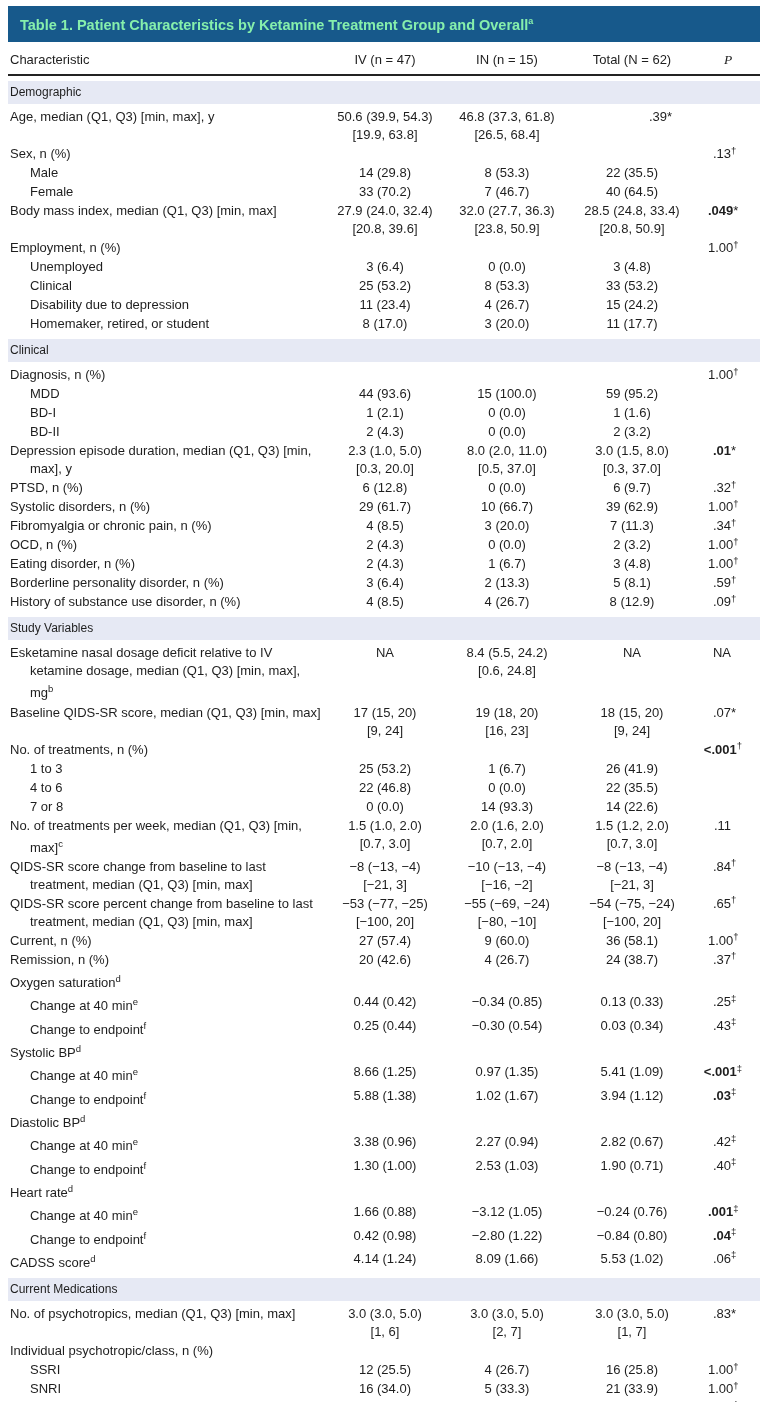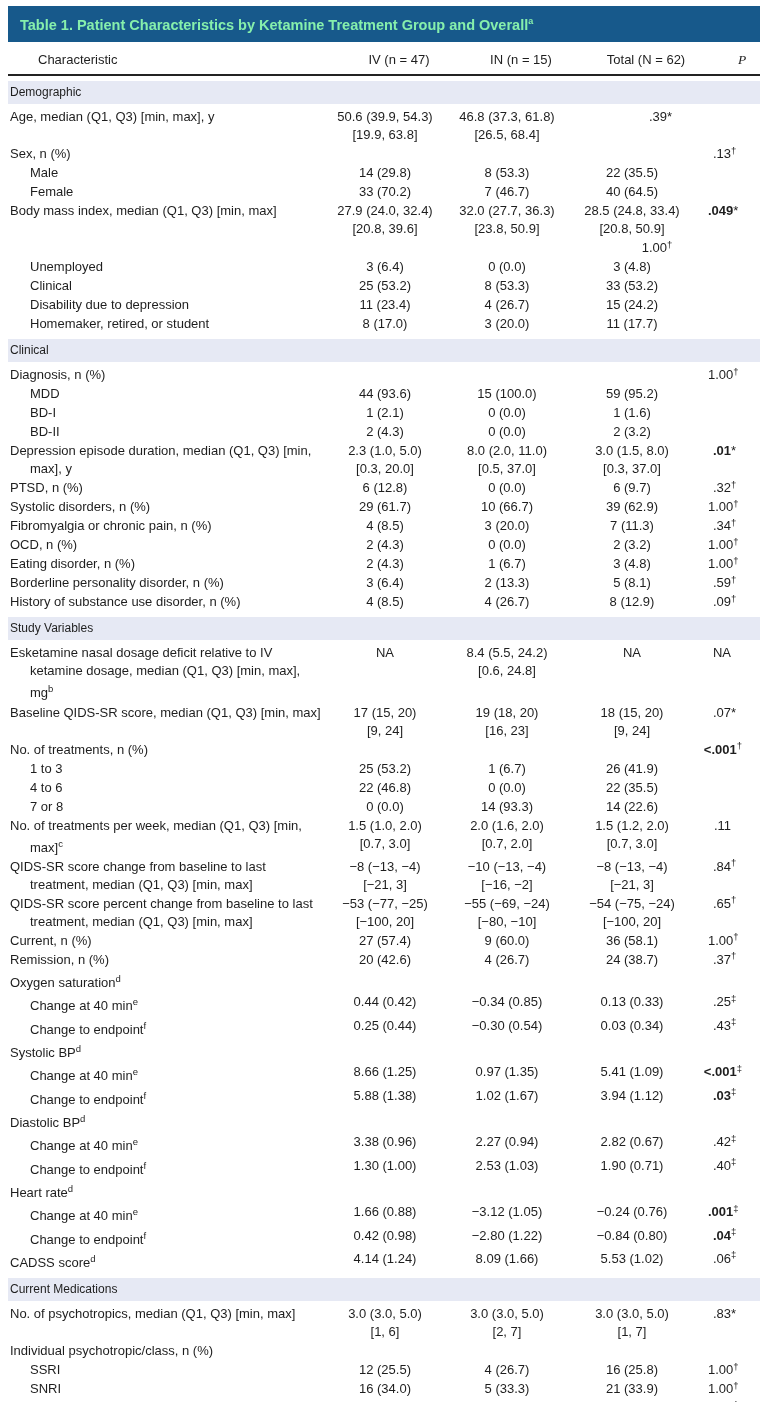--- a/index.html
+++ b/index.html
@@ -19,21 +19,21 @@
   .title-bar{
     background:var(--title-bar);color:#86efac;font-weight:bold;
     font-size:14.5px;line-height:17px;padding:7px 12px 8px 12px;
   }
   .title-bar sup{font-size:9px;}
   .hdr-row{
     display:grid;grid-template-columns:1fr 122px 122px 128px 64px;
     align-items:end;font-size:13px;line-height:16px;
     padding:10px 0 6px 0;border-bottom:2px solid var(--rule-dark);
   }
-  .hcell{text-align:center;margin-left:28px;}
+  .hcell{text-align:center;}
   .hcell.hlabel{text-align:left;padding-left:2px;}
   .hcell.hp{font-style:italic;font-family:"Liberation Serif","DejaVu Serif",serif;font-size:13.5px;}
   .section-row{
     background:var(--band);margin:5px 0 4px 0;padding:4px 0 4px 2px;
     font-size:12px;line-height:15px;
   }
   .row{
     display:grid;grid-template-columns:1fr 122px 122px 128px 64px;
     font-size:13px;line-height:18px;padding:0.5px 0;
   }
@@ -113,20 +113,21 @@
         <div class="val">32.0 (27.7, 36.3)
 [23.8, 50.9]</div>
         <div class="val">28.5 (24.8, 33.4)
 [20.8, 50.9]</div>
         <div class="pc">
           <span class="pnum bold">.049</span>
           <span class="pmark star">*</span>
         </div>
       </div>
       <div class="row">
+        <div class="lab">Employment, n (%)</div>
         <div class="val"></div>
         <div class="val"></div>
         <div class="val"></div>
         <div class="pc">
           <span class="pnum">1.00</span>
           <span class="pmark dag">†</span>
         </div>
       </div>
       <div class="row">
         <div class="lab ind1">Unemployed</div>

